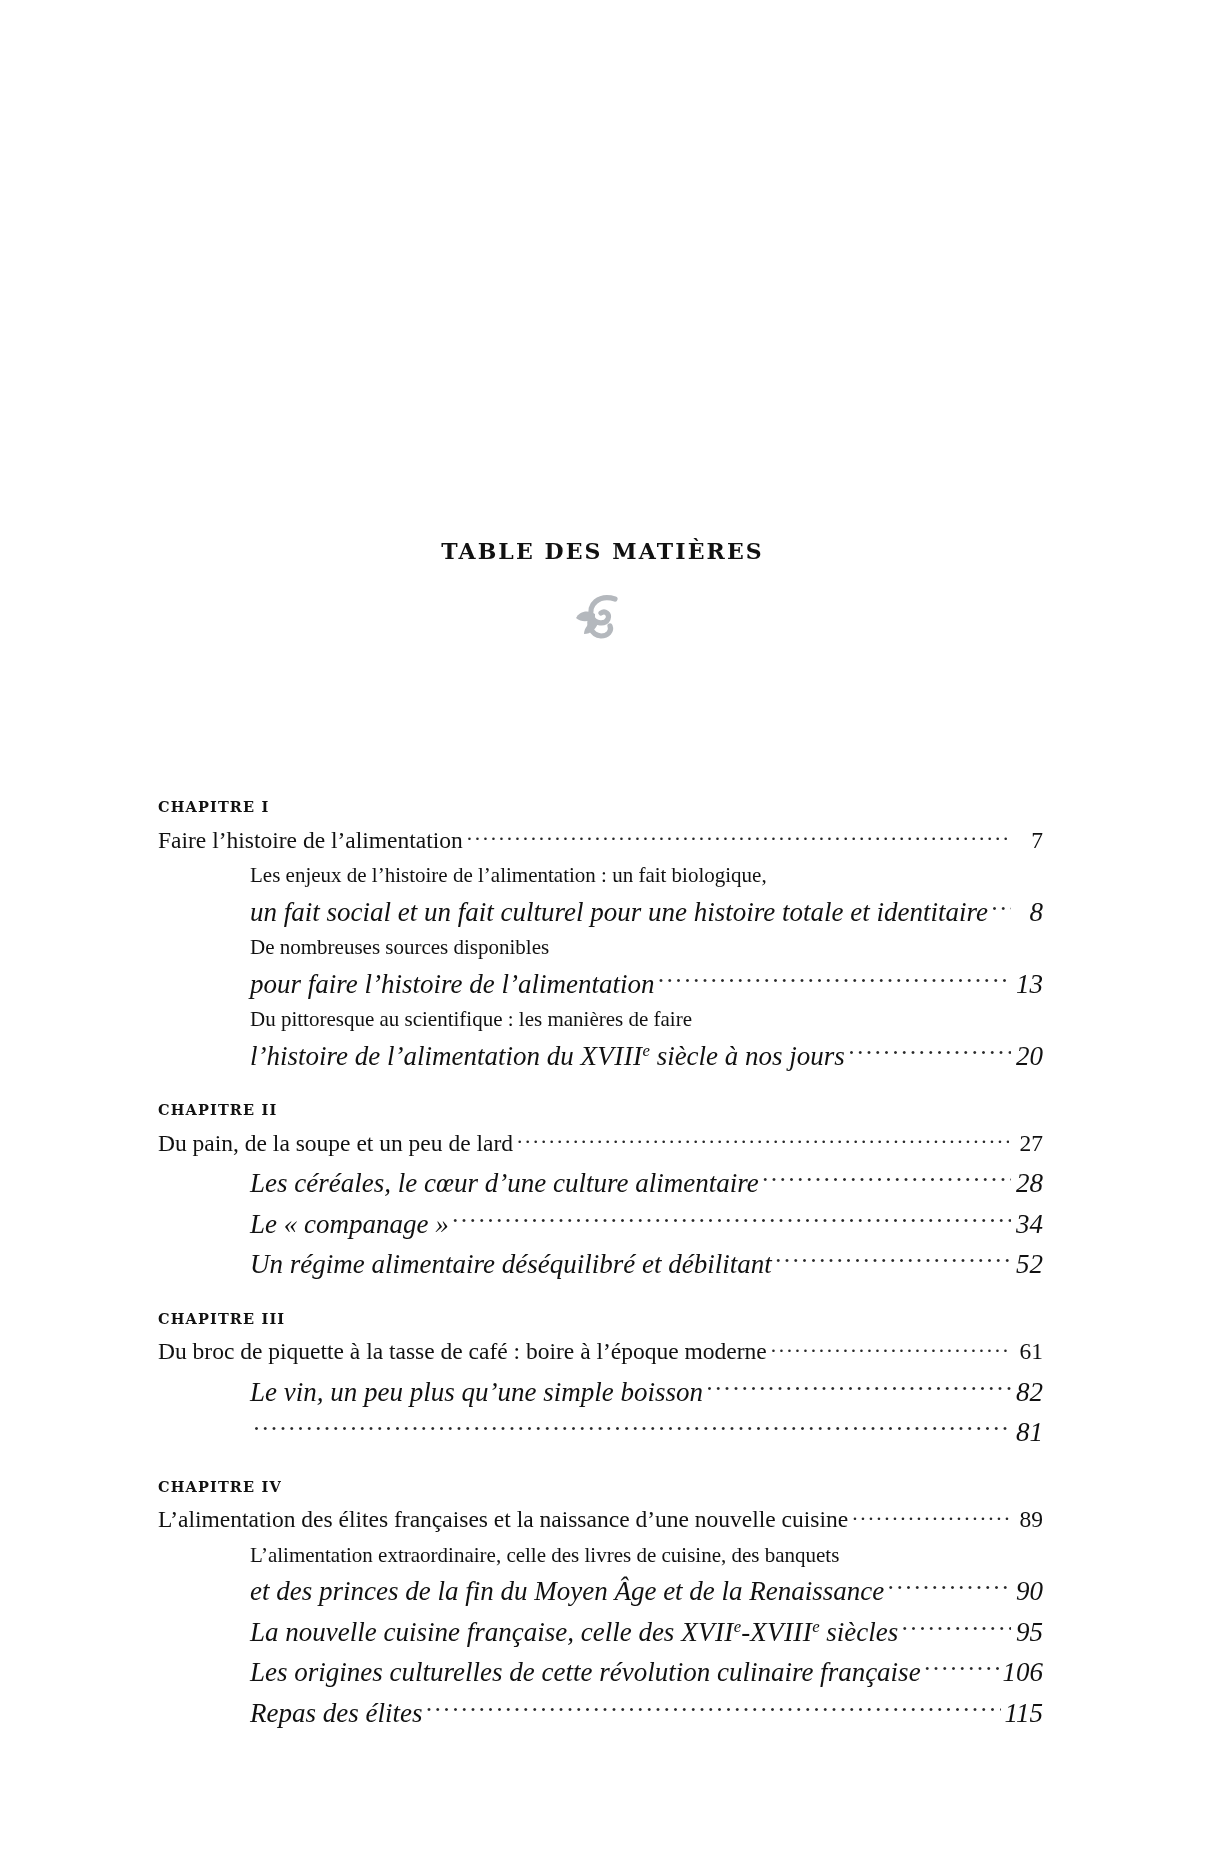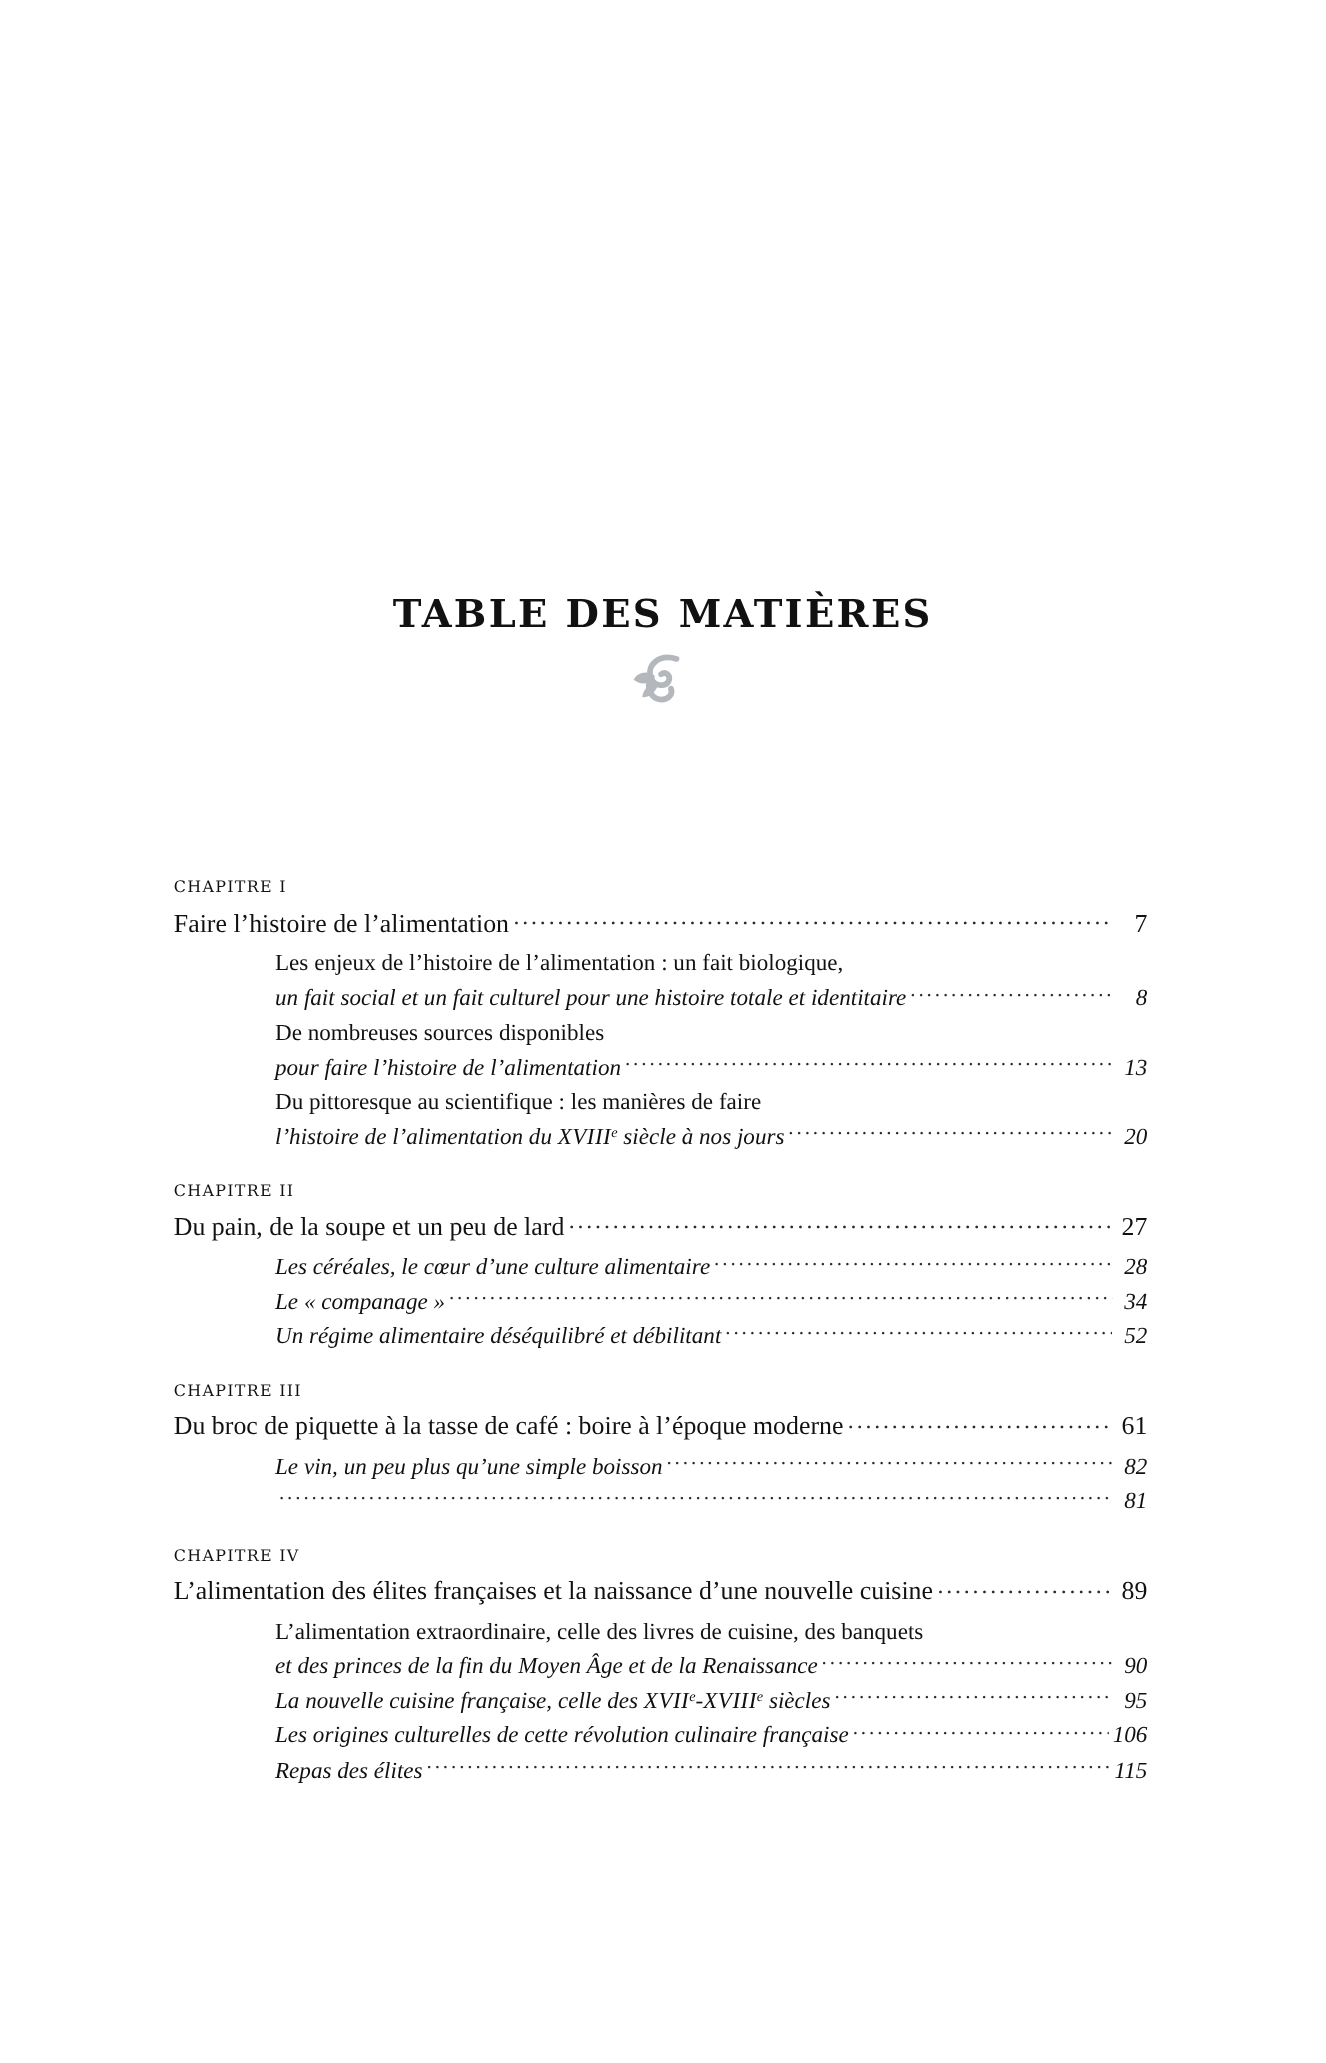--- a/index.html
+++ b/index.html
@@ -24,21 +24,21 @@
 
   
   .toc-title {
     position: absolute;
     top: 538px;
     left: 0;
     width: 1205px;
     text-align: center;
     font-family: "DejaVu Serif", "Liberation Serif", serif;
     font-weight: 700;
-    font-size: 35px;
+    font-size: 22px;
     letter-spacing: 2.1px;
     color: #111111;
   }
 
   .ornament {
     position: absolute;
     top: 590px;
     left: 0;
     width: 1205px;
     text-align: center;
@@ -52,21 +52,21 @@
     top: 800px;
     left: 158px;
     width: 885px;
   }
 
   .chapter-block { margin-bottom: 27px; }
   .chapter-block:last-child { margin-bottom: 0; }
 
   .chapter-kicker {
     font-family: "DejaVu Serif", "Liberation Serif", serif;
-    font-weight: 400;
+    font-weight: 700;
     font-size: 14.5px;
     letter-spacing: 1.15px;
     color: #111111;
     line-height: 1.0;
     margin-bottom: 10px;
   }
 
   
   .entry {
     display: flex;
@@ -114,21 +114,21 @@
   .entry-chapter .pageno { min-width: 30px; }
 
   
   .subs {
     margin-top: 5px;
     margin-left: 92px;
   }
   .entry-sub {
     font-family: "Liberation Serif", "DejaVu Serif", serif;
     font-style: italic;
-    font-size: 21px;
+    font-size: 27px;
     line-height: 1.50;
     color: #111111;
   }
   .entry-sub .pageno { min-width: 28px; }
 
   
   .sub-contline {
     font-family: "Liberation Serif", "DejaVu Serif", serif;
     font-size: 21px;
     line-height: 1.50;

